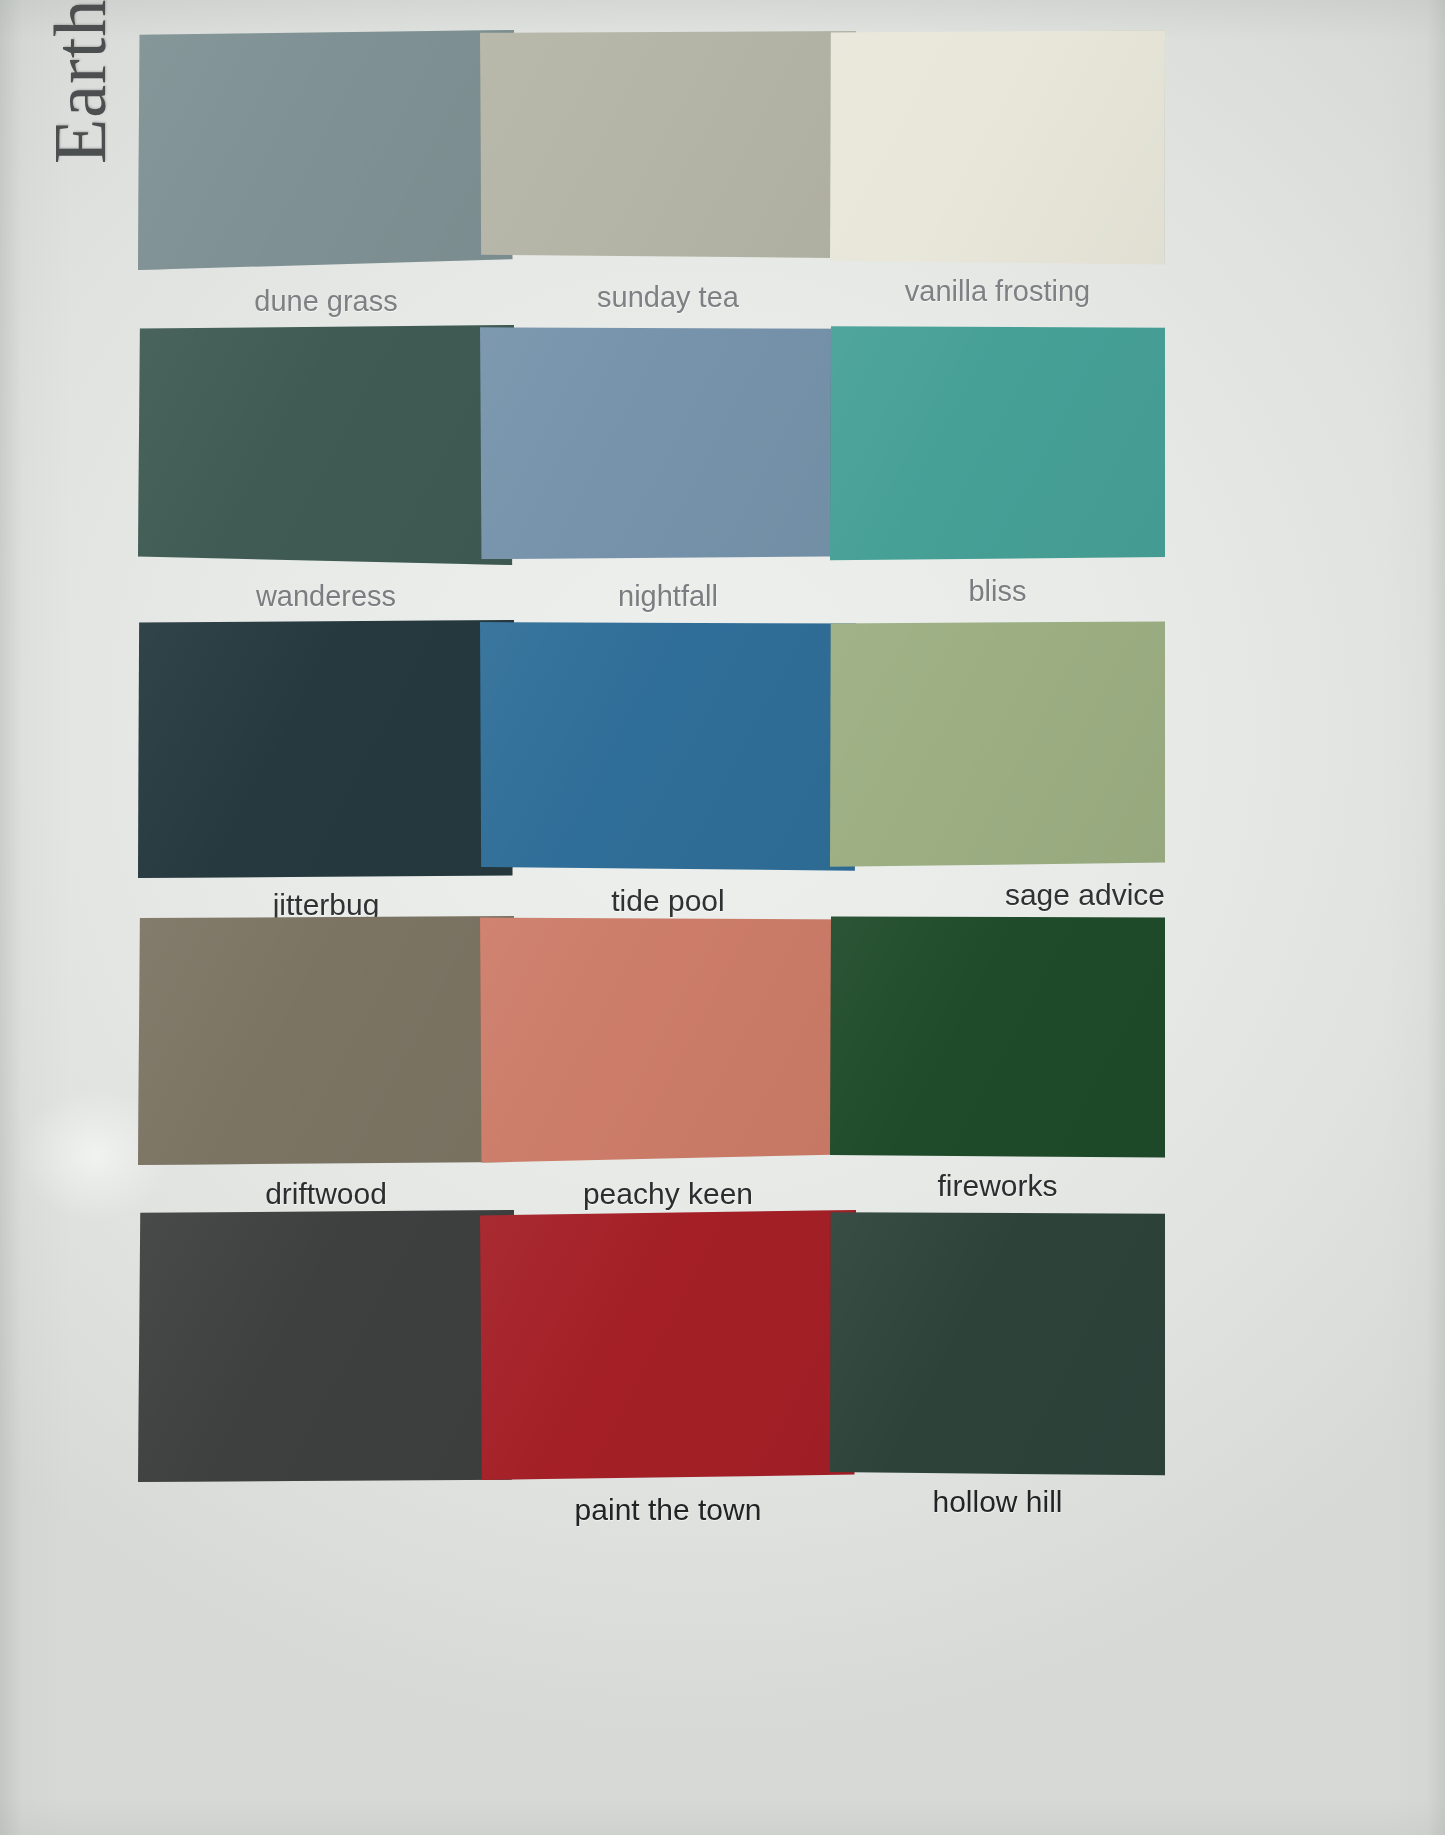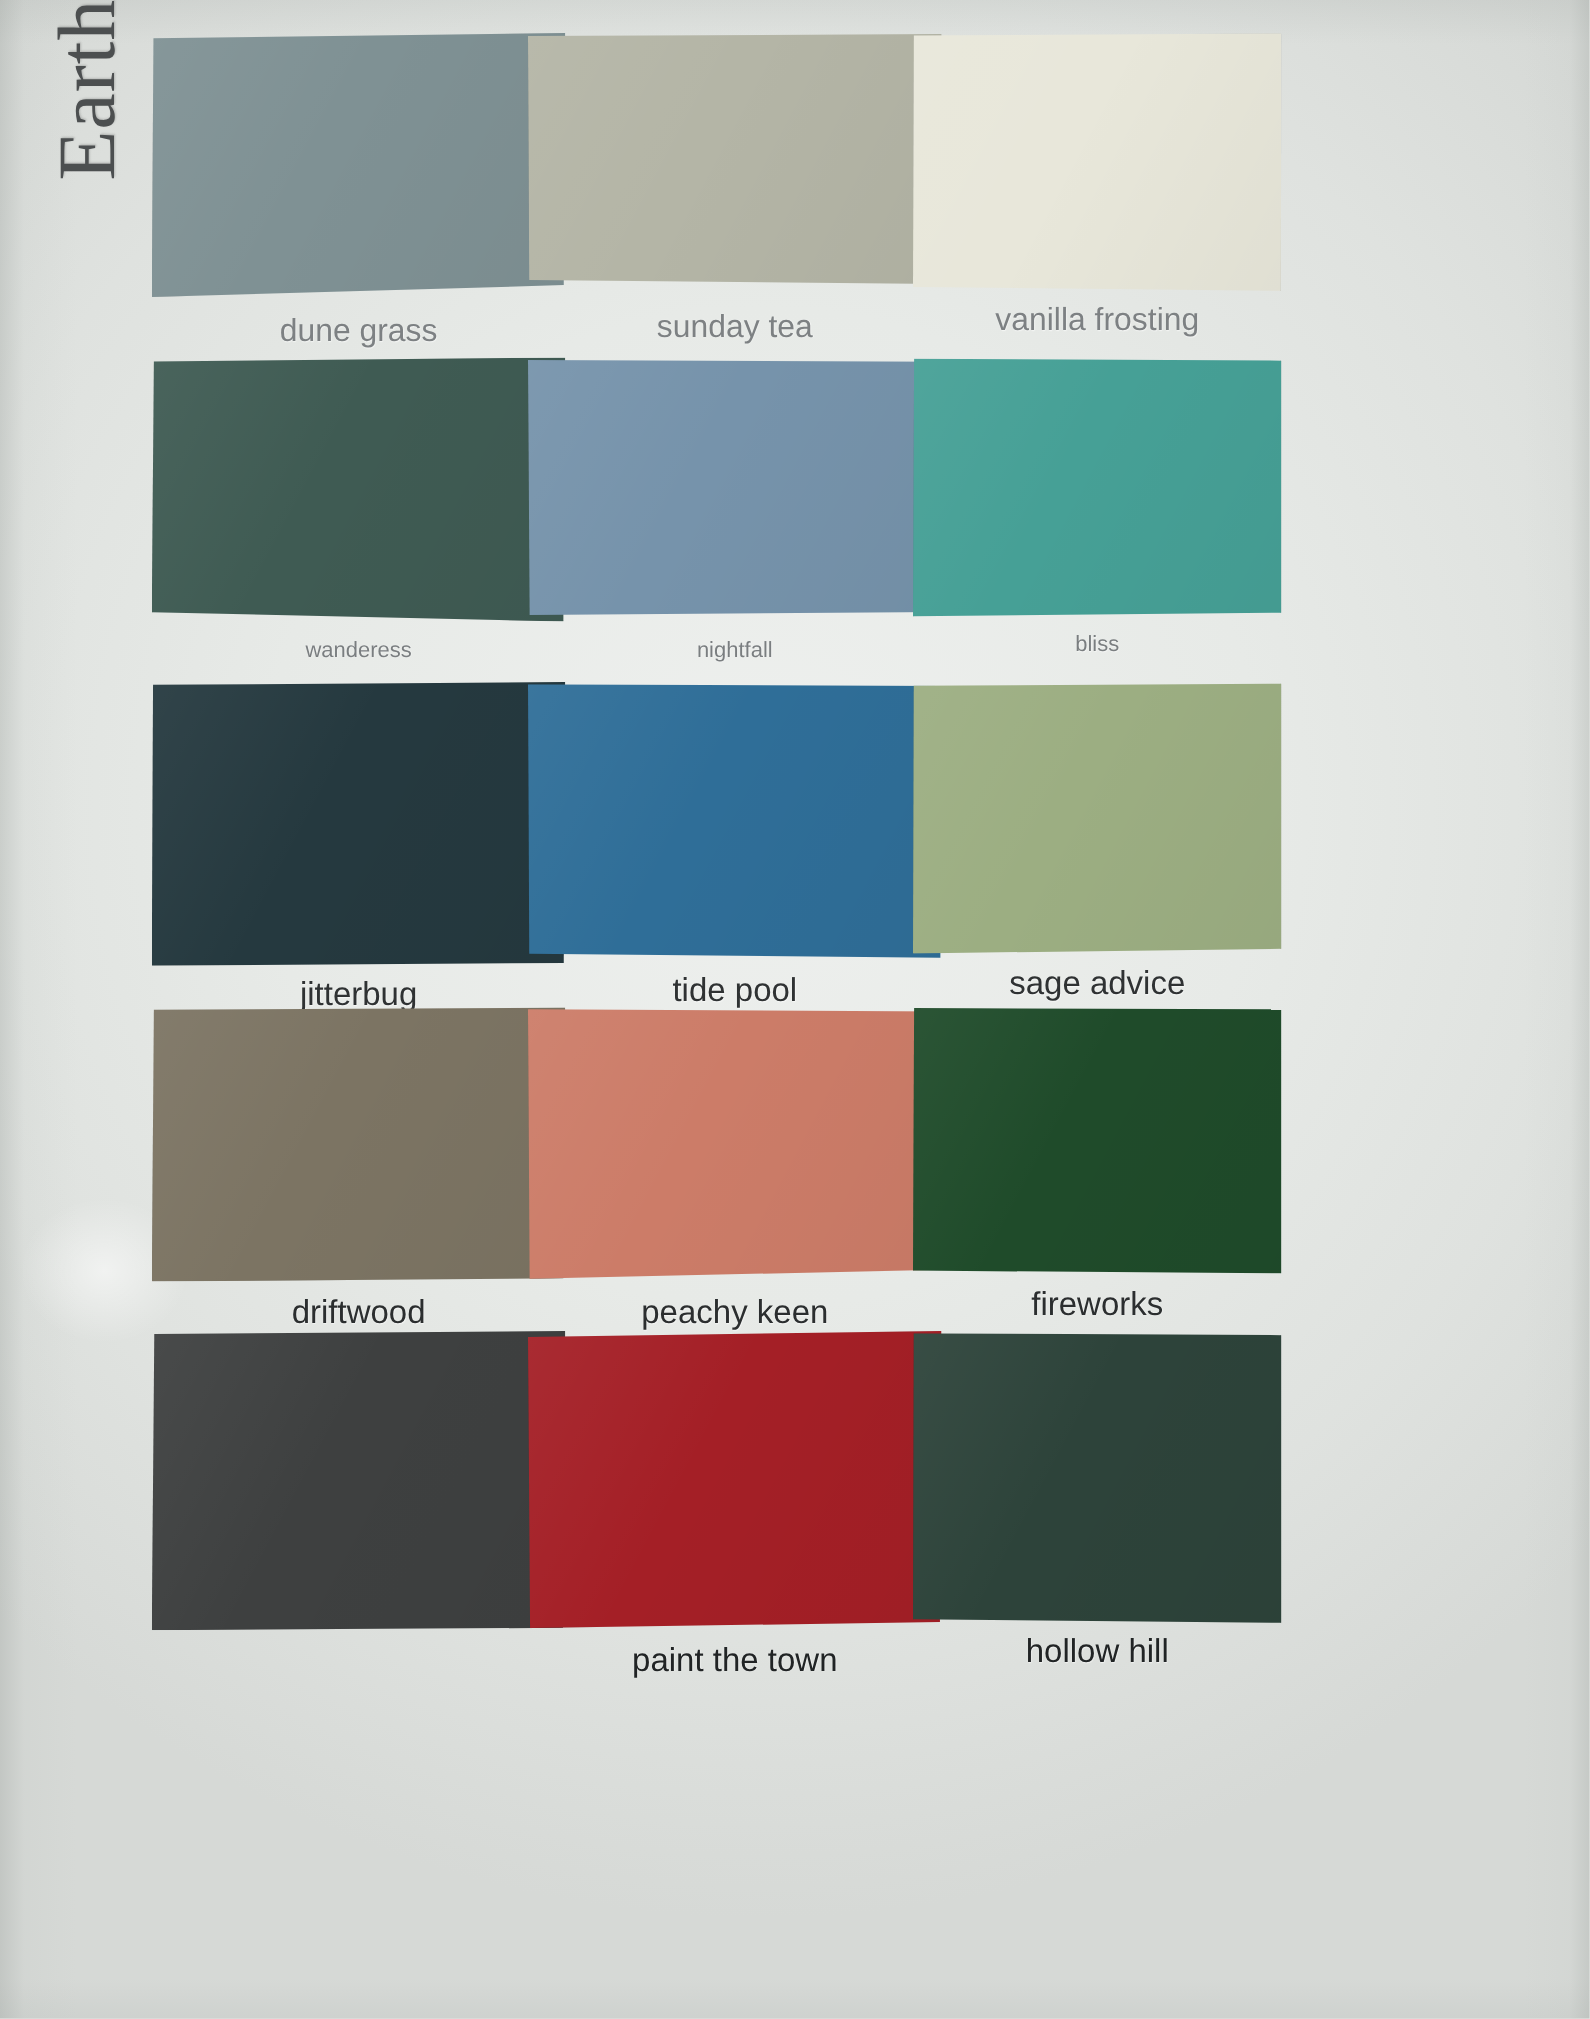--- a/index.html
+++ b/index.html
@@ -125,31 +125,31 @@
     width: 100%;
     text-align: center;
     font-size: 30px;
     color: #2e3132;
     white-space: nowrap;
     text-shadow: 0.5px 0.5px 1.2px rgba(255,255,255,0.65);
   }
 
   
   .row-0 .swatch-label { top: 255px; color: #7d8183; font-size: 29px; }
-  .row-1 .swatch-label { top: 255px; color: #7a7e80; font-size: 20px; }
+  .row-1 .swatch-label { top: 255px; color: #7a7e80; font-size: 29px; }
   .row-2 .swatch-label { top: 268px; color: #2f3233; }
   .row-3 .swatch-label { top: 262px; color: #2b2e2f; }
   .row-4 .swatch-label { top: 283px; color: #212425; }
 
   
   .row-0 .col-1 .swatch-label { top: 251px; }
   .row-0 .col-2 .swatch-label { top: 245px; text-align: center; }
   .row-1 .col-2 .swatch-label { top: 250px; }
   .row-2 .col-1 .swatch-label { top: 264px; }
-  .row-2 .col-2 .swatch-label { top: 258px; }
+  .row-2 .col-2 .swatch-label { top: 258px; text-align: right; }
   .row-3 .col-2 .swatch-label { top: 254px; }
   .row-4 .col-2 .swatch-label { top: 275px; }
 
   .row-0 { top: 0; }
 </style>
 </head>
 <body>
 
 <div class="page" style="background-color: rgb(232, 235, 232);">
 

